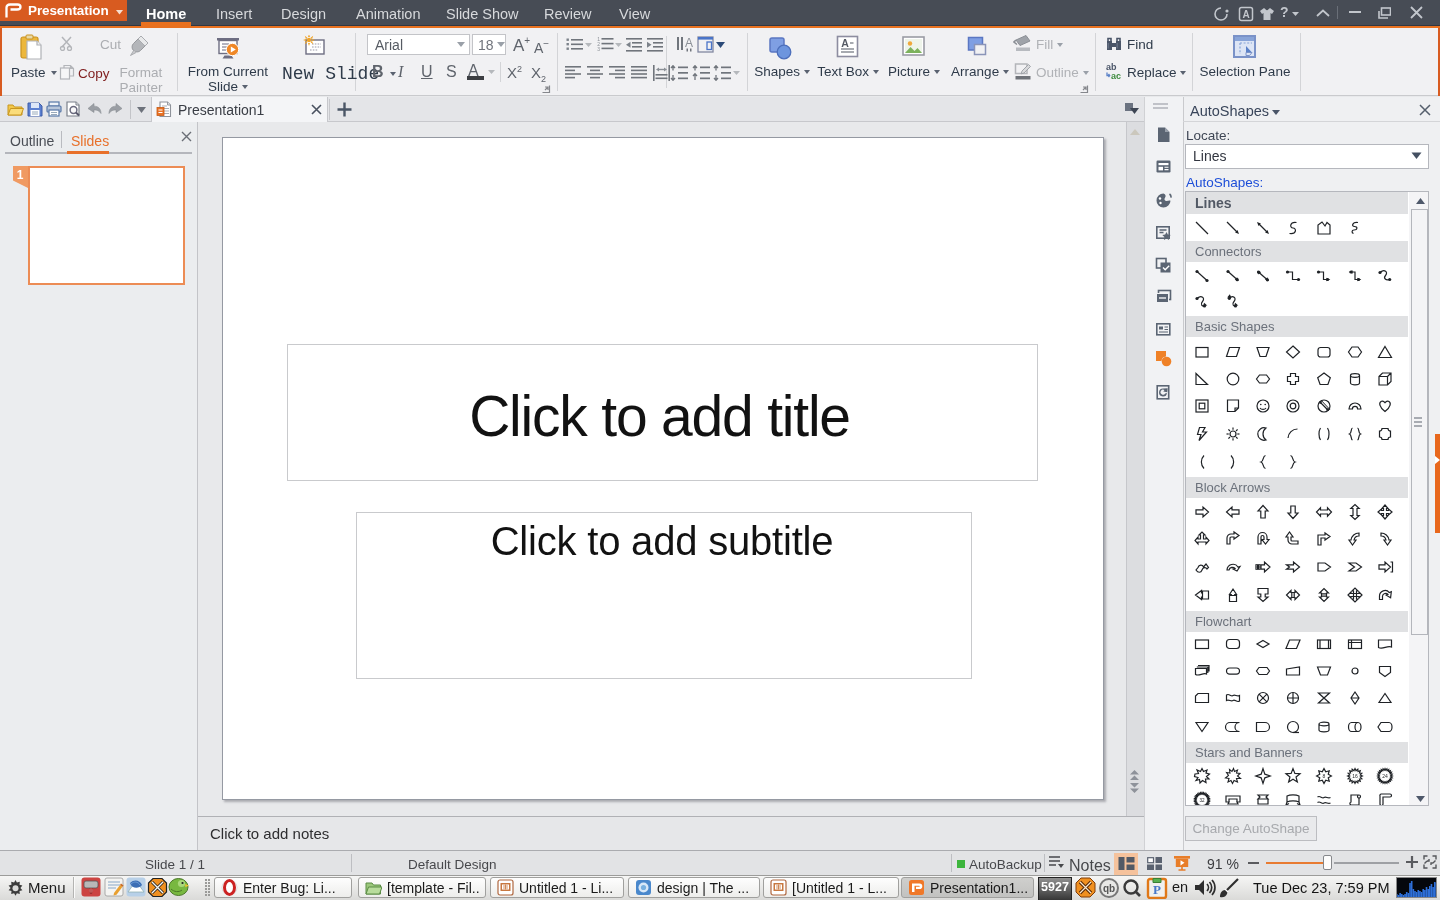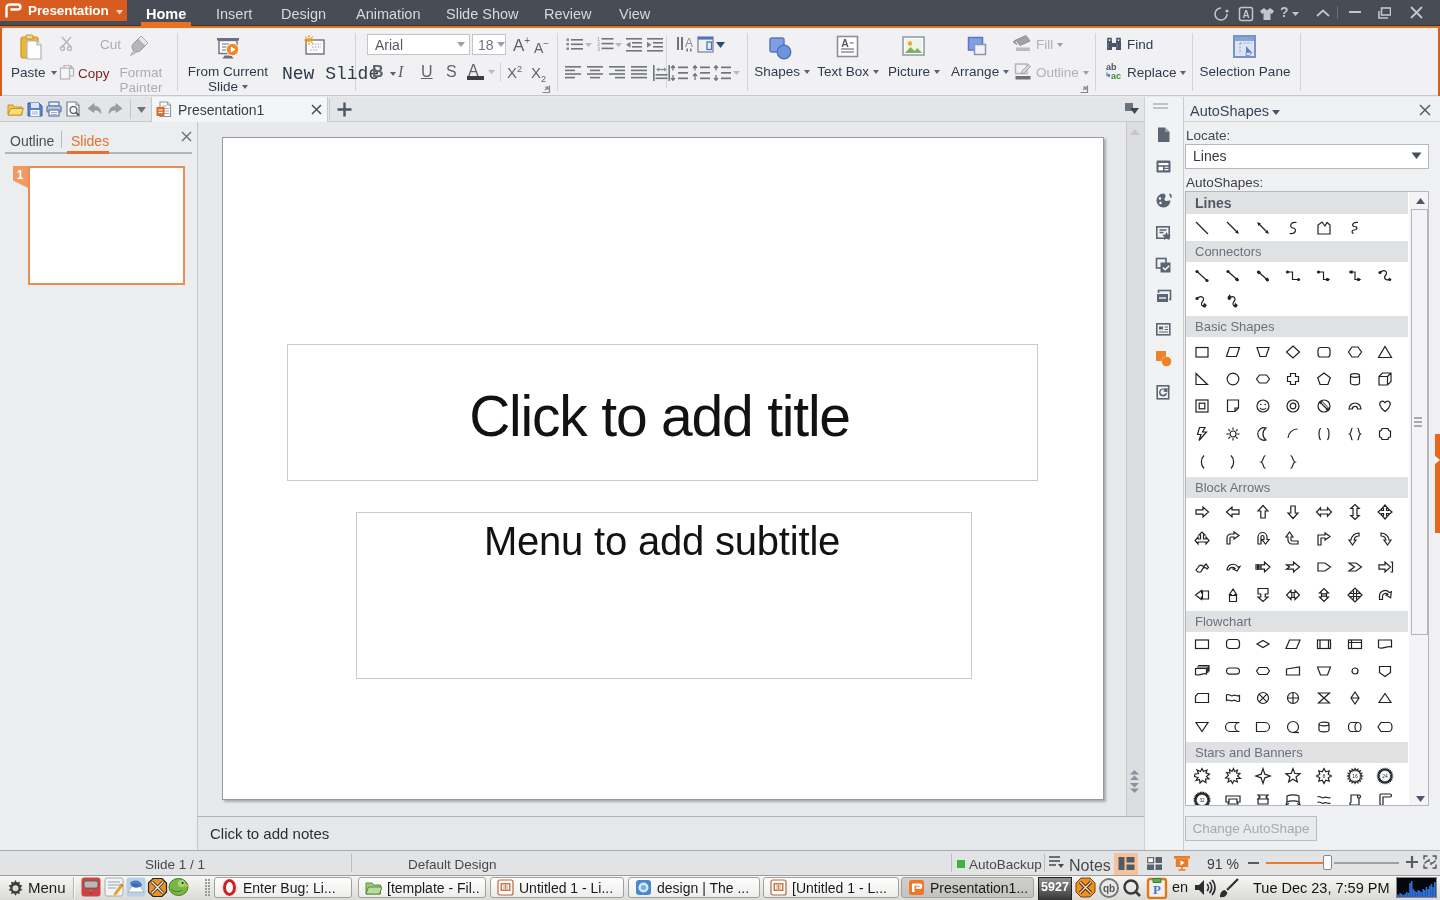--- a/index.html
+++ b/index.html
@@ -365,21 +365,21 @@
 <div style="position:absolute;left:28px;top:166px;width:157px;height:119px;background:#fff;border:2px solid #ec8c55;box-sizing:border-box;"></div>
 <svg style="position:absolute;left:13px;top:166px;" width="16" height="23" viewBox="0 0 16 23">
     <path d="M0,0 H15 V22 L0,14.5 Z" fill="#f09a62"></path>
     <text x="7" y="13" font-size="12" font-weight="bold" fill="#fff" text-anchor="middle" font-family="Liberation Sans">1</text>
   </svg>
 <div style="position:absolute;left:198px;top:122px;width:928px;height:694px;background:#e8e9eb;"></div>
 <div style="position:absolute;left:222px;top:137px;width:882px;height:663px;background:#fff;border:1px solid #9599a2;box-sizing:border-box;box-shadow:1.5px 1.5px 2px rgba(120,122,130,0.55);"></div>
 <div style="position:absolute;left:287px;top:344px;width:751px;height:137px;border:1px solid #c9cacd;box-sizing:border-box;"></div>
 <div style="position:absolute;left:284px;top:347px;width:751px;height:137px;display:flex;align-items:center;justify-content:center;font-size:57px;color:#121212;letter-spacing:-1.2px;">Click to add title</div>
 <div style="position:absolute;left:356px;top:512px;width:616px;height:167px;border:1px solid #c9cacd;box-sizing:border-box;"></div>
-<div style="position:absolute;left:354px;top:519px;width:616px;text-align:center;font-size:40px;letter-spacing:-0.2px;color:#121212;">Menu to add subtitle</div>
+<div style="position:absolute;left:354px;top:519px;width:616px;text-align:center;font-size:40px;letter-spacing:-0.2px;color:#121212;">Click to add subtitle</div>
 <div style="position:absolute;left:1126px;top:122px;width:18px;height:694px;background:#dcdde0;border-left:1px solid #c6c7cb;box-sizing:border-box;"></div>
 <svg style="position:absolute;left:1130px;top:129px;" width="10" height="6" viewBox="0 0 10 6">
     <path d="M5,0 L10,6 H0 Z" fill="#cbc7bc"></path>
   </svg>
 <svg style="position:absolute;left:1130px;top:770px;" width="9" height="10" viewBox="0 0 9 10">
     <path d="M4.5,0 L9,4.5 H0 Z M4.5,5.5 L9,10 H0 Z" fill="#8e929a"></path>
   </svg>
 <svg style="position:absolute;left:1130px;top:783px;" width="9" height="10" viewBox="0 0 9 10">
     <path d="M4.5,4.5 L9,0 H0 Z M4.5,10 L9,5.5 H0 Z" fill="#8e929a"></path>
   </svg>
@@ -442,21 +442,21 @@
     <path d="M1,1 L11,11 M11,1 L1,11" stroke="#555f6c" stroke-width="1.5"></path>
   </svg>
 <div style="position:absolute;left:1183px;top:121px;width:257px;height:1px;background:#d4d5d8;"></div>
 <div style="position:absolute;left:1186px;top:128px;font-size:13.5px;color:#3e4654;">Locate:</div>
 <div style="position:absolute;left:1185px;top:144px;width:244px;height:25px;background:#fff;border:1px solid #b5b7bd;box-sizing:border-box;"></div>
 <div style="position:absolute;left:1193px;top:148px;font-size:14px;color:#323640;">Lines</div>
 <svg style="position:absolute;left:1411px;top:152px;" width="11" height="7" viewBox="0 0 11 7">
     <path d="M0,0 h11 l-5.5,7 z" fill="#44506200"></path>
     <path d="M0.5,0.5 h10 l-5,6.5 z" fill="#445062"></path>
   </svg>
-<div style="position:absolute;left:1186px;top:175px;font-size:13.5px;color:#404040;">AutoShapes:</div>
+<div style="position:absolute;left:1186px;top:175px;font-size:13.5px;color:#1d4ed8;">AutoShapes:</div>
 <div style="position:absolute;left:1185px;top:191px;width:244px;height:615px;background:#fff;border:1px solid #b5b7bd;box-sizing:border-box;"></div>
 <div style="position:absolute;left:1409px;top:192px;width:19px;height:613px;background:#f4f4f6;"></div>
 <svg style="position:absolute;left:1416px;top:198px;" width="9" height="6" viewBox="0 0 9 6">
     <path d="M4.5,0 L9,6 H0 Z" fill="#4e586a"></path>
   </svg>
 <svg style="position:absolute;left:1416px;top:796px;" width="9" height="6" viewBox="0 0 9 6">
     <path d="M4.5,6 L9,0 H0 Z" fill="#4e586a"></path>
   </svg>
 <div style="position:absolute;left:1411px;top:209px;width:17px;height:426px;background:#f4f4f6;border:1px solid #b4b6bc;box-sizing:border-box;"></div>
 <div style="position:absolute;left:1414px;top:417px;width:8px;height:1.5px;background:#a8abb2;"></div>

